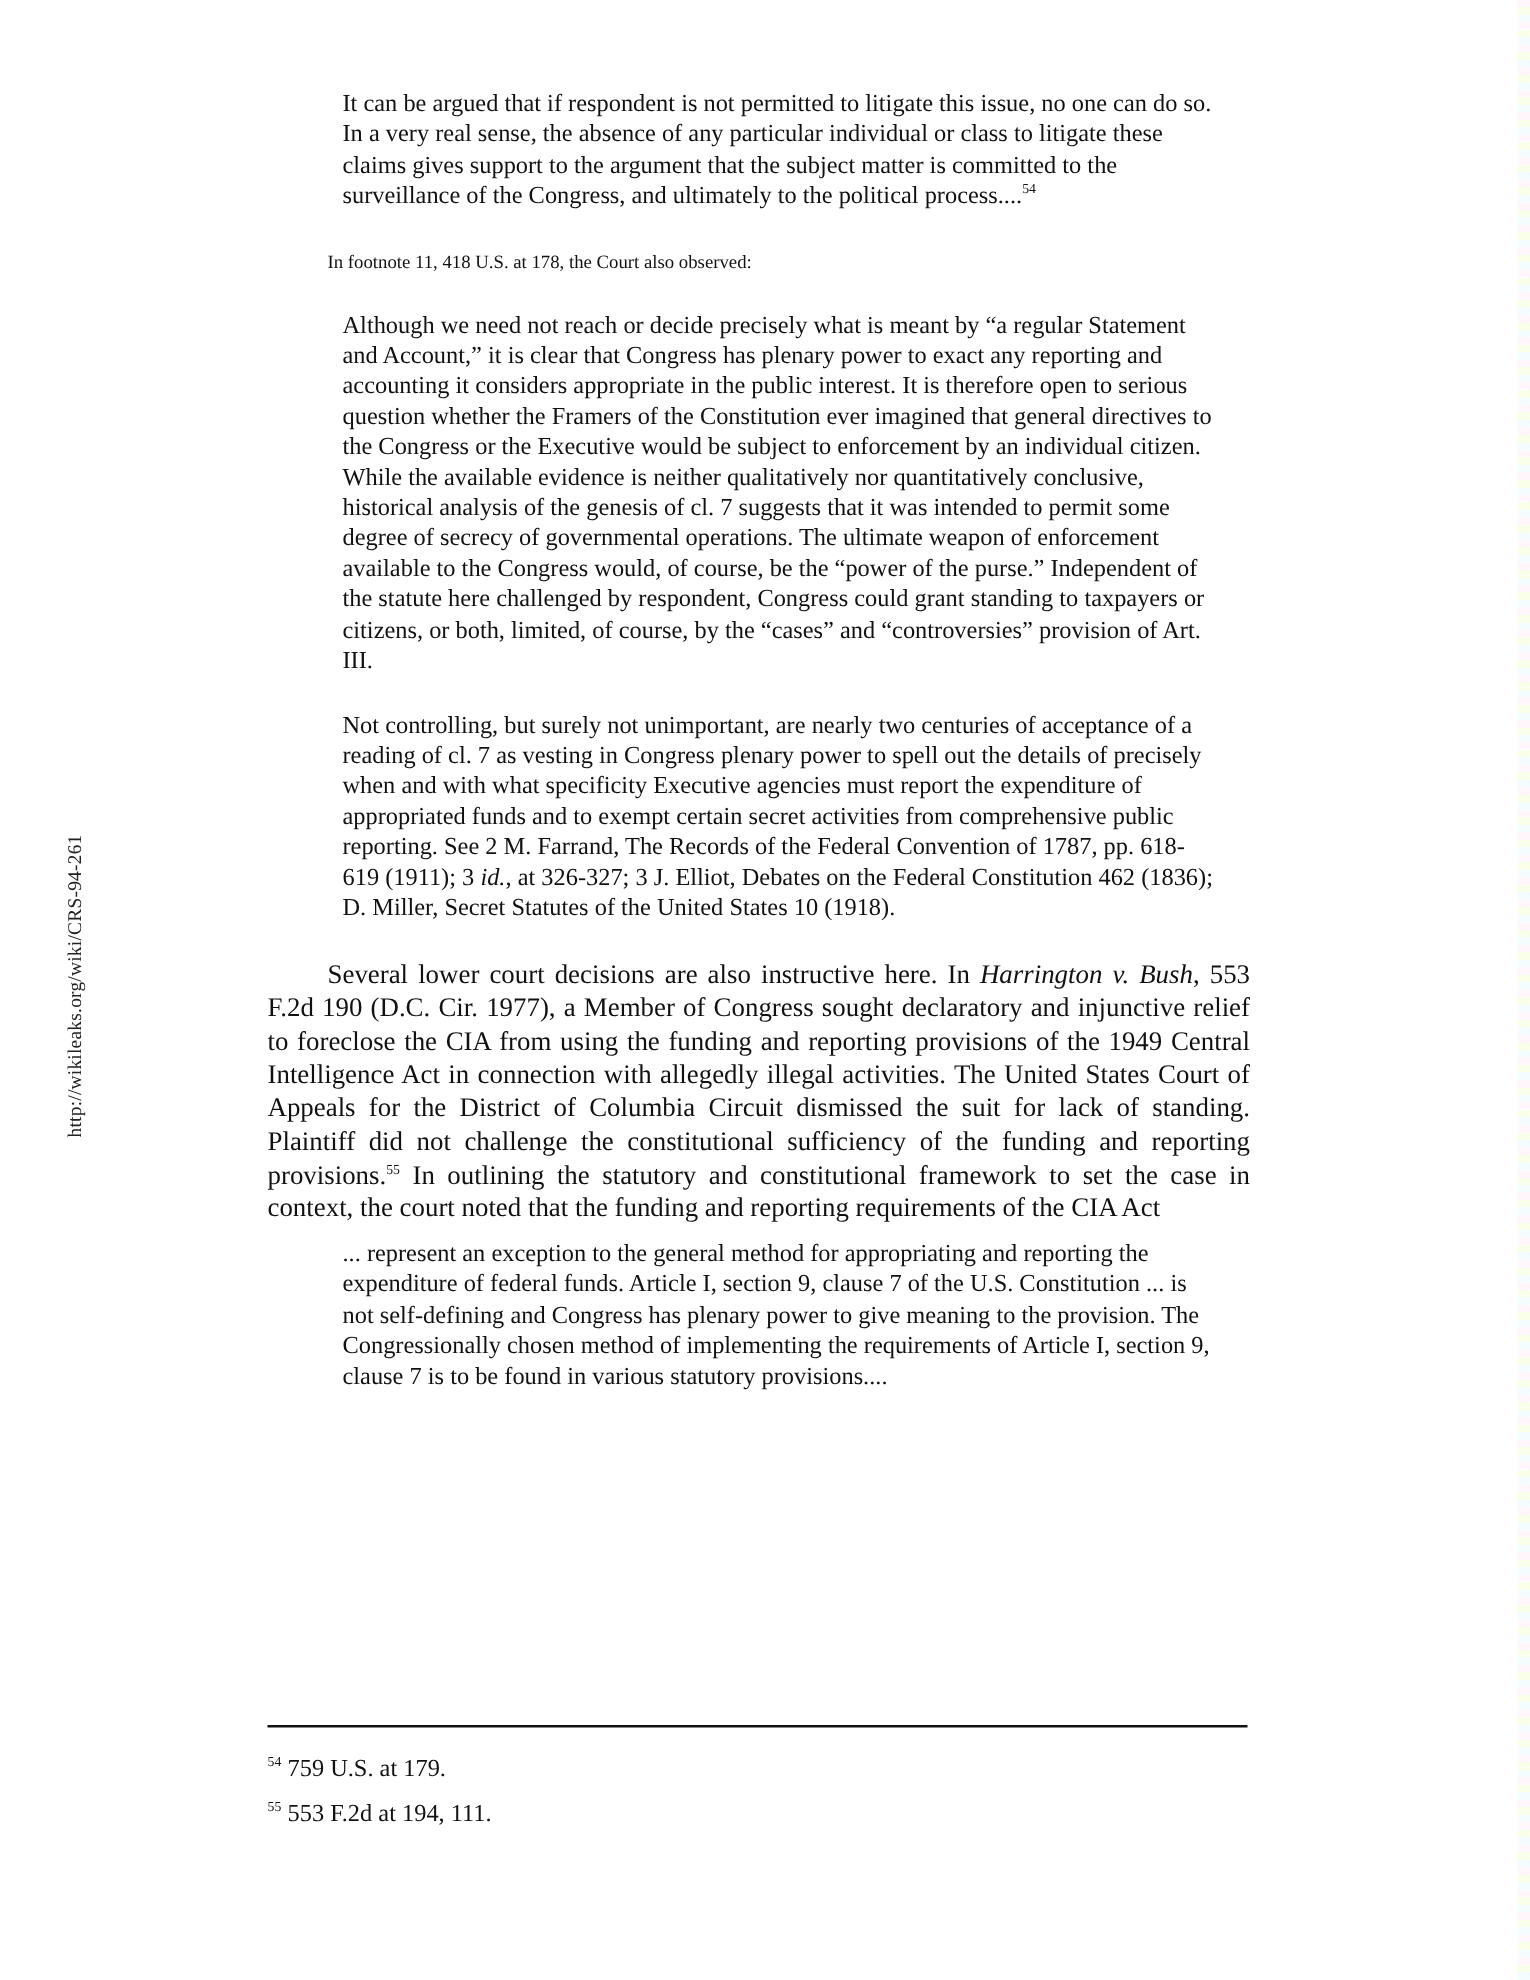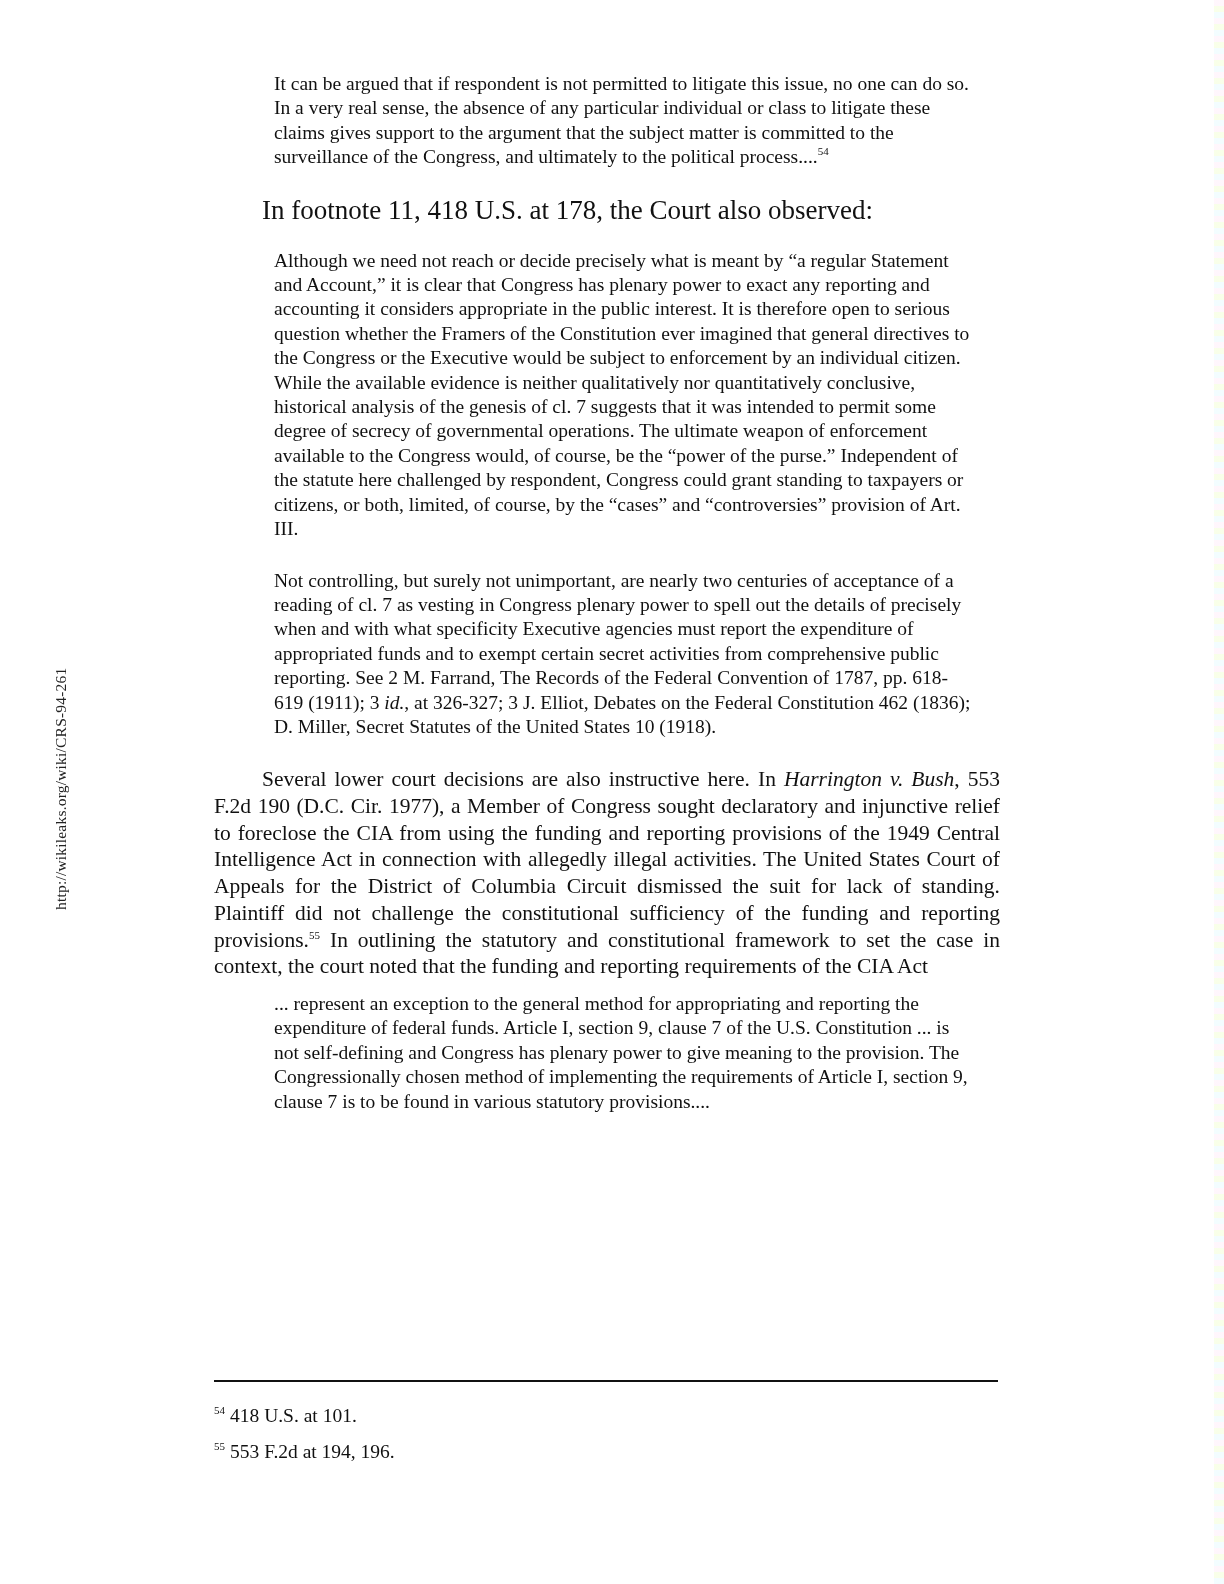--- a/index.html
+++ b/index.html
@@ -46,21 +46,21 @@
       width: 700px;
       font-size: 19.5px;
       line-height: 24.4px;
       text-align: left;
     }
     .block-quote p {
       margin: 0 0 27px 0;
     }
     .intro-line {
       margin: 16px 0 26px 48px;
-      font-size: 27px;
+      font-size: 15px;
       line-height: 26px;
     }
     .body-para {
       font-size: 21.5px;
       line-height: 26.7px;
       text-indent: 48px;
       margin: 14px 0 12px 0;
       text-align: justify;
     }
     sup {
@@ -117,15 +117,15 @@
 
   <div class="block-quote">
     <p>... represent an exception to the general method for appropriating and reporting the expenditure of federal funds. Article I, section 9, clause 7 of the U.S. Constitution ... is not self-defining and Congress has plenary power to give meaning to the provision. The Congressionally chosen method of implementing the requirements of Article I, section 9, clause 7 is to be found in various statutory provisions....</p>
   </div>
 
 </div>
 
 <div class="footnote-rule"></div>
 
 <div class="footnotes">
-  <div class="fn"><sup>54</sup><span>418 U.S. at 101.</span></div>
-  <div class="fn"><sup>55</sup><span>553 F.2d at 194, 196.</span></div>
+  <div class="fn"><sup>54</sup><span>759 U.S. at 179.</span></div>
+  <div class="fn"><sup>55</sup><span>553 F.2d at 194, 111.</span></div>
 </div>
 
 </body></html>

